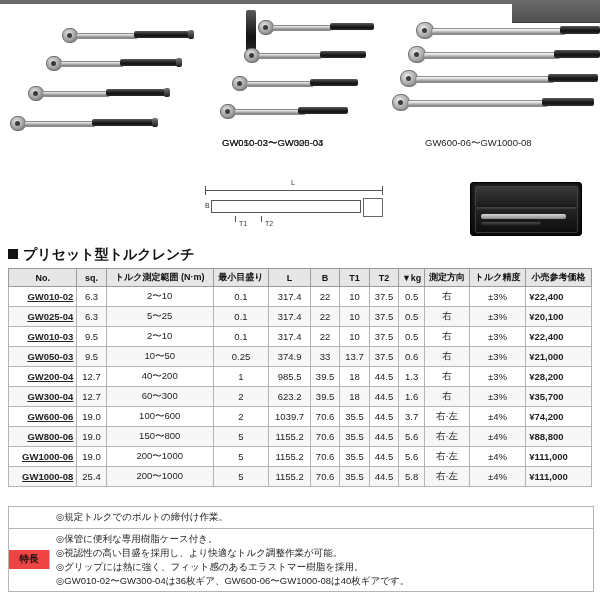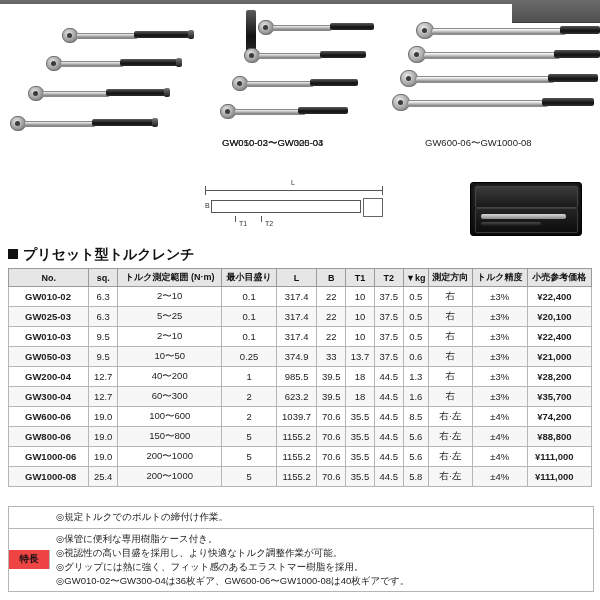--- a/index.html
+++ b/index.html
@@ -79,22 +79,22 @@
   }
   table.spec th{
     background:#e6e6e6;border:1px solid #9a9a9a;
     font-weight:bold;color:#111;padding:2px 1px;text-align:center;
     font-size:9px;white-space:nowrap;
   }
   table.spec td{
     border:1px solid #b5b5b5;padding:2px 3px;text-align:center;white-space:nowrap;
     height:15px;
   }
-  table.spec td.no{text-align:left;font-weight:bold;padding-left:16px;}
-  table.spec td.price{text-align:center;font-weight:bold;padding-right:13px;}
+  table.spec td.no{text-align:right;font-weight:bold;padding-left:4px;text-decoration:underline;}
+  table.spec td.price{text-align:left;font-weight:bold;padding-right:13px;}
   table.spec tr:nth-child(even) td{background:#f7f7f7;}
 
   
   .info{
     position:absolute;left:8px;width:584px;border:1px solid #b5b5b5;
     font-size:9.5px;background:#fff;
   }
   .info .tag{
     display:inline-block;width:40px;text-align:center;font-weight:bold;
     background:#ef4444;border-right:1px solid #b5b5b5;color:#111;
@@ -235,21 +235,21 @@
           <td>317.4</td>
           <td>22</td>
           <td>10</td>
           <td>37.5</td>
           <td>0.5</td>
           <td>右</td>
           <td>±3%</td>
           <td class="price">¥22,400</td>
         </tr>
         <tr>
-          <td class="no">GW025-03</td>
+          <td class="no">GW025-04</td>
           <td>6.3</td>
           <td>5〜25</td>
           <td>0.1</td>
           <td>317.4</td>
           <td>22</td>
           <td>10</td>
           <td>37.5</td>
           <td>0.5</td>
           <td>右</td>
           <td>±3%</td>
@@ -313,21 +313,21 @@
         </tr>
         <tr>
           <td class="no">GW600-06</td>
           <td>19.0</td>
           <td>100〜600</td>
           <td>2</td>
           <td>1039.7</td>
           <td>70.6</td>
           <td>35.5</td>
           <td>44.5</td>
-          <td>8.5</td>
+          <td>3.7</td>
           <td>右·左</td>
           <td>±4%</td>
           <td class="price">¥74,200</td>
         </tr>
         <tr>
           <td class="no">GW800-06</td>
           <td>19.0</td>
           <td>150〜800</td>
           <td>5</td>
           <td>1155.2</td>

